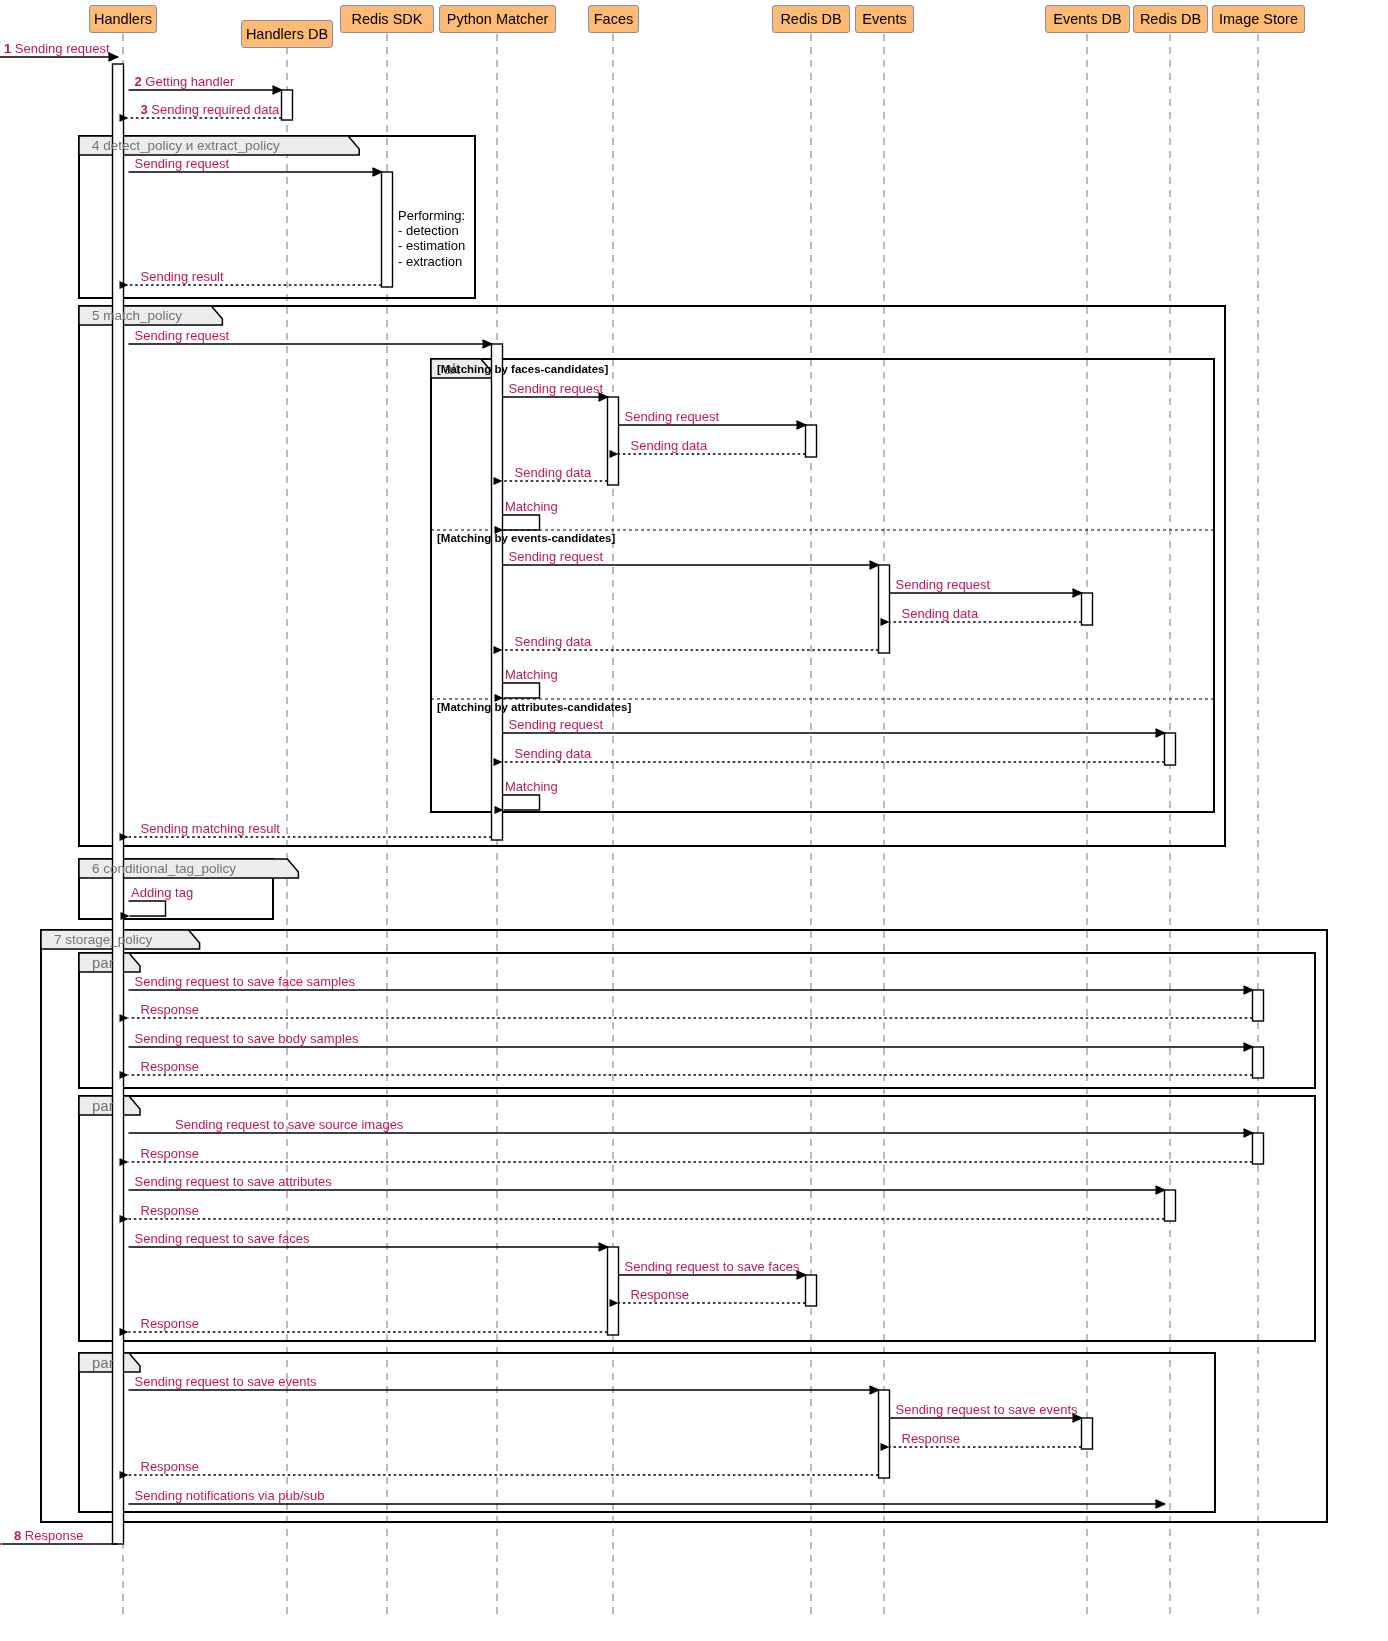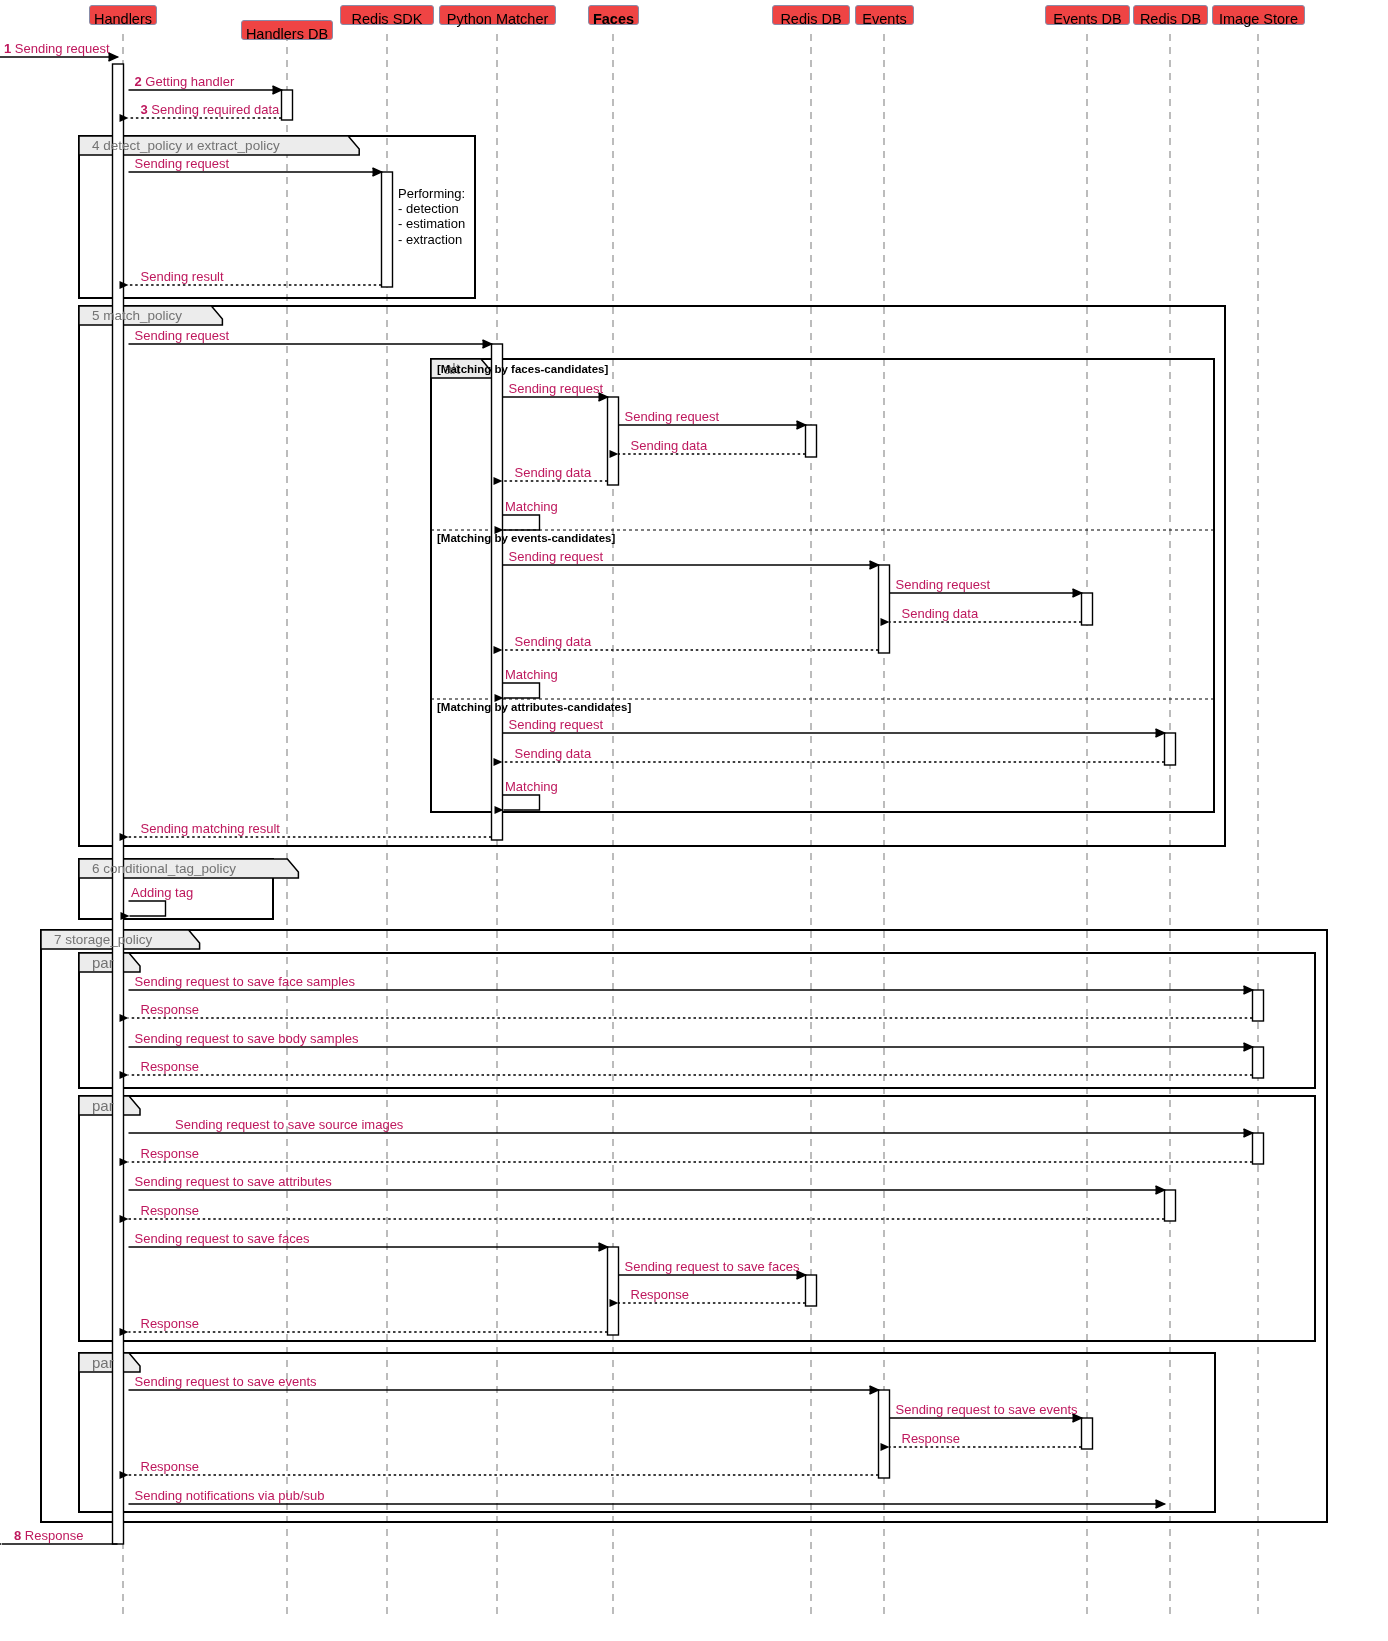--- a/index.html
+++ b/index.html
@@ -2,29 +2,29 @@
 <html><head>
 <meta charset="utf-8">
 <style>
   html,body{margin:0;padding:0;background:#ffffff;}
   body{font-family:"Liberation Sans","DejaVu Sans",sans-serif;}
   #diagram{position:relative;width:1388px;height:1641px;overflow:hidden;background:#fff;}
   svg#canvas{position:absolute;left:0;top:0;width:1388px;height:1641px;}
 
   .lifeline-box{
     position:absolute;
-    background:#ef4444;
+    background:#fdba74;
     border:1px solid #888ca8;
     border-radius:3px;
     box-sizing:border-box;
     font-size:14.5px;
     color:#000;
     text-align:center;
     line-height:26px;
-    height:20px;
+    height:28px;
     white-space:nowrap;
     box-shadow:0 0 0 0 rgba(0,0,0,0);
   }
   .msg-label{
     position:absolute;
     font-size:13px;
     color:#be185d;
     white-space:nowrap;
     line-height:14px;
   }
@@ -44,20 +44,21 @@
     font-weight:bold;
     color:#000;
     white-space:nowrap;
   }
   .note-text{
     position:absolute;
     font-size:13px;
     color:#000;
     line-height:15.2px;
     white-space:pre;
+    margin-top:22px;
   }
 </style>
 </head>
 <body>
 
 <div id="diagram">
   <svg id="canvas" xmlns="http://www.w3.org/2000/svg">
     <defs>
       <marker id="arrOpenR" markerWidth="12" markerHeight="12" refX="10" refY="5" orient="auto" markerUnits="userSpaceOnUse">
         <path d="M1,1 L10,5 L1,9" fill="none" stroke="#000" stroke-width="1.4"></path>
@@ -159,21 +160,21 @@
         <line x1="128.5" y1="1504" x2="1164.5" y2="1504" stroke="#000000" stroke-width="1.4" marker-end="url(#arrOpenR)"></line>
         <line x1="117.5" y1="1544" x2="2" y2="1544" stroke="#000000" stroke-width="1.4" marker-end="url(#arrOpenL)"></line>
       </g>
   </svg>
 
   <div id="boxes-layer">
       <div class="lifeline-box" style="left: 89px; top: 5px; width: 68px;">Handlers</div>
       <div class="lifeline-box" style="left: 241px; top: 5px; width: 92px; margin-top: 15px;">Handlers DB</div>
       <div class="lifeline-box" style="left: 340px; top: 5px; width: 94px;">Redis SDK</div>
       <div class="lifeline-box" style="left: 439px; top: 5px; width: 117px;">Python Matcher</div>
-      <div class="lifeline-box" style="left: 588px; top: 5px; width: 51px; font-weight: bold;">Faces</div>
+      <div class="lifeline-box" style="left: 588px; top: 5px; width: 51px;">Faces</div>
       <div class="lifeline-box" style="left: 772px; top: 5px; width: 78px;">Redis DB</div>
       <div class="lifeline-box" style="left: 855px; top: 5px; width: 59px;">Events</div>
       <div class="lifeline-box" style="left: 1045px; top: 5px; width: 85px;">Events DB</div>
       <div class="lifeline-box" style="left: 1133px; top: 5px; width: 75px;">Redis DB</div>
       <div class="lifeline-box" style="left: 1212px; top: 5px; width: 93px;">Image Store</div>
     </div>
   <div id="labels-layer">
       <div class="frag-label" style="left: 92px; top: 138px;">4 detect_policy и extract_policy</div>
       <div class="frag-label" style="left: 92px; top: 308px;">5 match_policy</div>
       <div class="frag-label thin" style="left: 444px; top: 361px;">alt</div>

